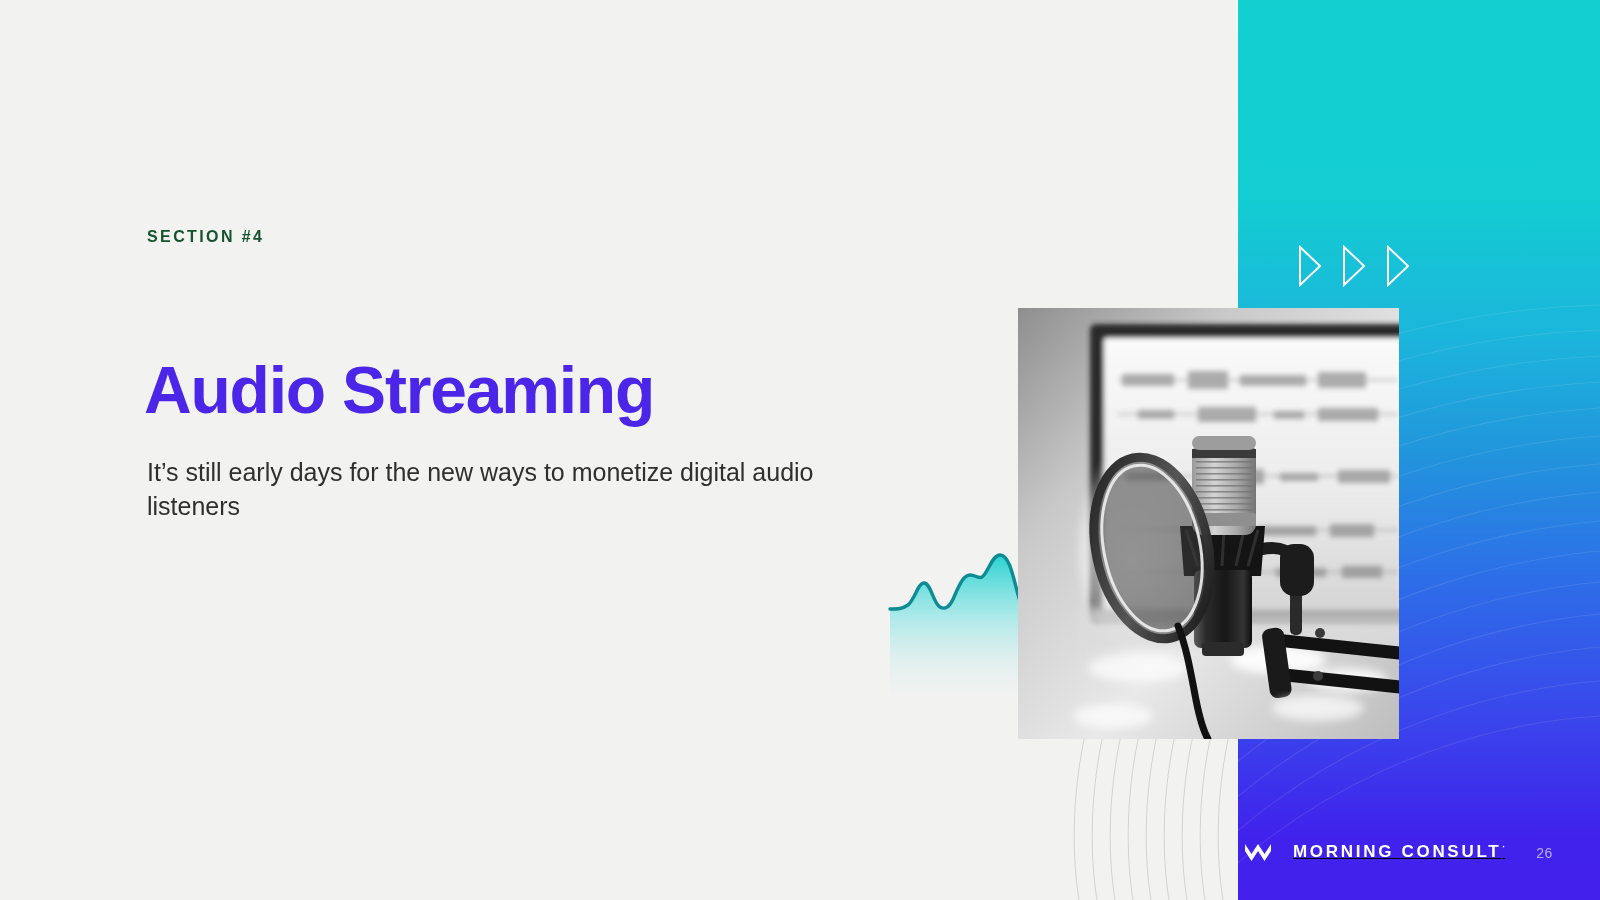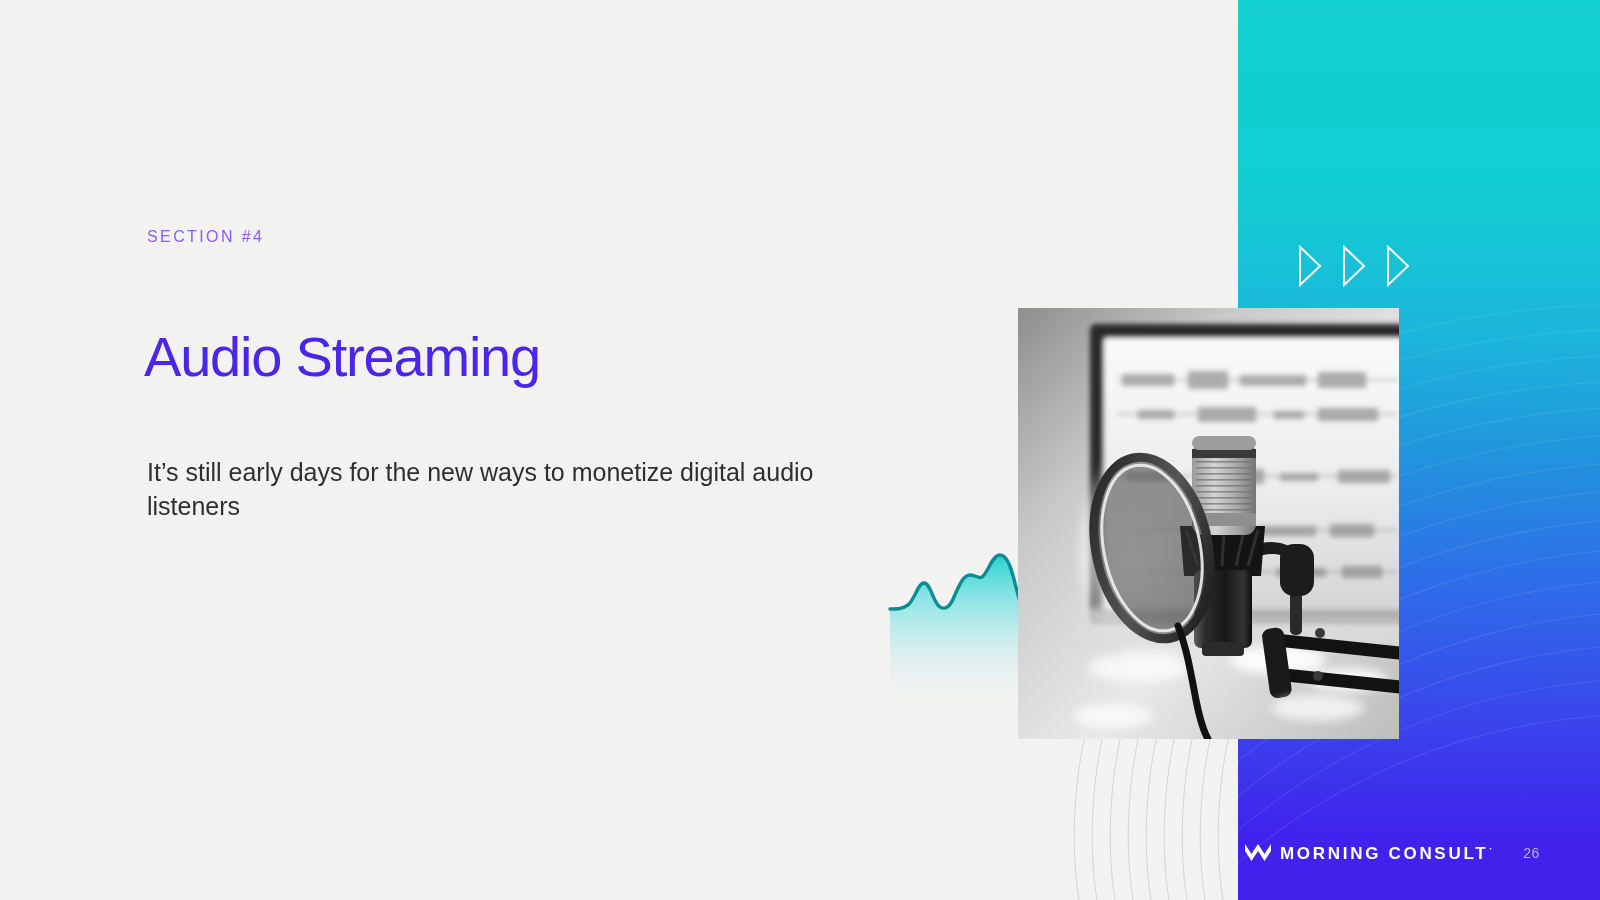--- a/index.html
+++ b/index.html
@@ -92,31 +92,31 @@
     background: #9a9a9a;
   }
   .photo svg { display: block; }
 
   
   .eyebrow {
     position: absolute;
     left: 147px;
     top: 228px;
     font-size: 16px;
-    font-weight: normal;
+    font-weight: bold;
     letter-spacing: 2.4px;
-    color: #8b5cf6;
+    color: #14532d;
     white-space: nowrap;
   }
   .headline {
     position: absolute;
     left: 144px;
-    top: 288px;
-    font-size: 56px;
-    font-weight: normal;
+    top: 310px;
+    font-size: 66px;
+    font-weight: bold;
     letter-spacing: -1.2px;
     color: #4b25e8;
     line-height: 1.1;
     white-space: nowrap;
   }
   .subhead {
     position: absolute;
     left: 147px;
     top: 430px;
     width: 730px;
@@ -130,22 +130,23 @@
   .footer {
     position: absolute;
     left: 1245px;
     bottom: 36px;
     display: flex;
     align-items: center;
     gap: 12px;
   }
   .logo-lockup {
     display: flex;
-    align-items: flex-end;
-    gap: 9px;
+    align-items: flex-start;
+    gap: 22px;
+    text-decoration: underline;
   }
   .logo-mark { display: block; }
   .logo-word {
     font-size: 17px;
     font-weight: bold;
     letter-spacing: 2.7px;
     color: #ffffff;
     white-space: nowrap;
     position: relative;
   }

